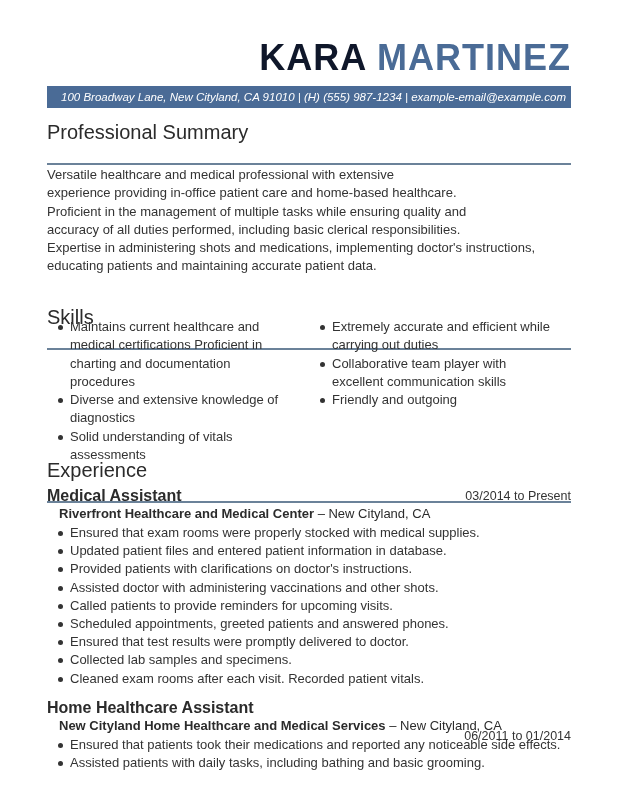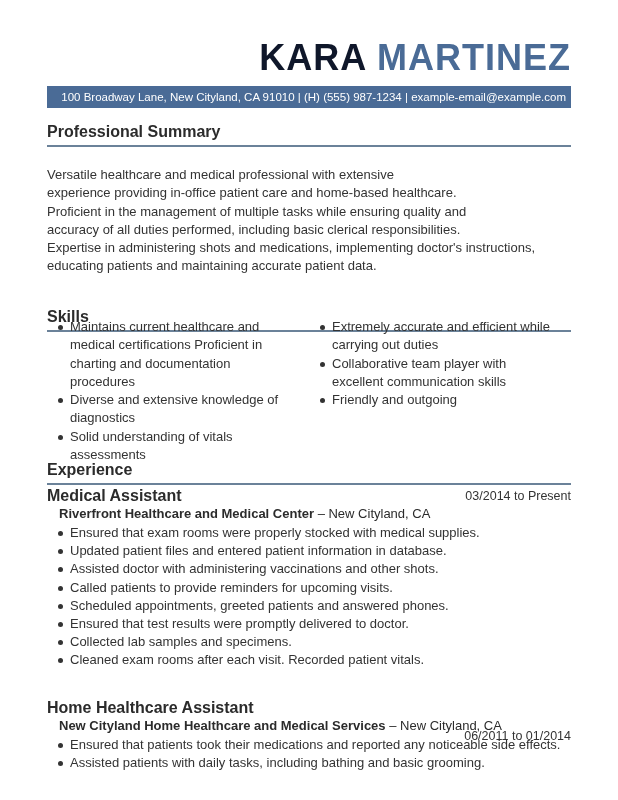--- a/index.html
+++ b/index.html
@@ -5,23 +5,23 @@
     html, body { margin: 0; padding: 0; background: #ffffff; }
     body { width: 618px; height: 800px; position: relative; overflow: hidden;
            font-family: "Liberation Sans", sans-serif; color: #2b2b2b; }
     .page { position: absolute; left: 47px; top: 0; width: 524px; }
     .name { position: absolute; right: 0; top: 38px; font-size: 36px; font-weight: bold;
             letter-spacing: 1px; line-height: 40px; white-space: nowrap; }
     .name .first { color: #0f172a; }
     .name .last { color: #4a6b96; }
     .contact { position: absolute; left: 0; top: 86px; width: 524px; height: 22px;
                background: #4a6b96; color: #ffffff; font-size: 11.5px; line-height: 22px;
-               text-align: right; box-sizing: border-box; padding-right: 5px; white-space: nowrap; }
-    .section-title { position: absolute; left: 0; width: 524px; font-size: 16px; font-weight: bold;
-                     color: #2b2b2b; border-bottom: 2px solid #6b8299; padding-bottom: 3px; line-height: 20px; }
+               text-align: right; box-sizing: border-box; padding-right: 5px; white-space: nowrap; font-style: italic; }
+    .section-title { position: absolute; left: 0; width: 524px; font-size: 20px; font-weight: normal;
+                     color: #2b2b2b; border-bottom: 2px solid #6b8299; padding-bottom: 21px; line-height: 20px; }
     .summary { position: absolute; left: 0; top: 166px; width: 524px; font-size: 13px;
                line-height: 18.3px; color: #333; }
     .summary div { white-space: nowrap; }
     .skills-col { position: absolute; top: 318px; width: 250px; font-size: 13px; line-height: 18.3px; color: #333; }
     ul { margin: 0; padding: 0; list-style: none; }
     li.bullet { position: relative; padding-left: 23px; }
     li.bullet::before { content: ""; position: absolute; left: 11px; top: 7px; width: 5px; height: 5px;
                         border-radius: 50%; background: #333; }
     .job-title { position: absolute; left: 0; font-size: 16px; font-weight: bold; line-height: 18px; }
     .job-dates { position: absolute; right: 0; font-size: 12.5px; line-height: 18px; color: #333; }
@@ -67,20 +67,21 @@
   <div class="section-title" style="top:460px;">Experience</div>
 
   <div class="job-title" style="top:487px;">Medical Assistant</div>
   <div class="job-dates" style="top:487px;">03/2014 to Present</div>
   <div class="job-company" style="top:505px;">
     <b>Riverfront Healthcare and Medical Center</b><span> – New Cityland, CA</span>
   </div>
   <ul class="job-list" style="top:524px;">
     <li class="bullet">Ensured that exam rooms were properly stocked with medical supplies.</li>
     <li class="bullet">Updated patient files and entered patient information in database.</li>
+    <li class="bullet">Provided patients with clarifications on doctor's instructions.</li>
     <li class="bullet">Assisted doctor with administering vaccinations and other shots.</li>
     <li class="bullet">Called patients to provide reminders for upcoming visits.</li>
     <li class="bullet">Scheduled appointments, greeted patients and answered phones.</li>
     <li class="bullet">Ensured that test results were promptly delivered to doctor.</li>
     <li class="bullet">Collected lab samples and specimens.</li>
     <li class="bullet">Cleaned exam rooms after each visit. Recorded patient vitals.</li>
   </ul>
 
   <div class="job-title" style="top:699px;">Home Healthcare Assistant</div>
   <div class="job-dates" style="top:699px;margin-top:28px;">06/2011 to 01/2014</div>

